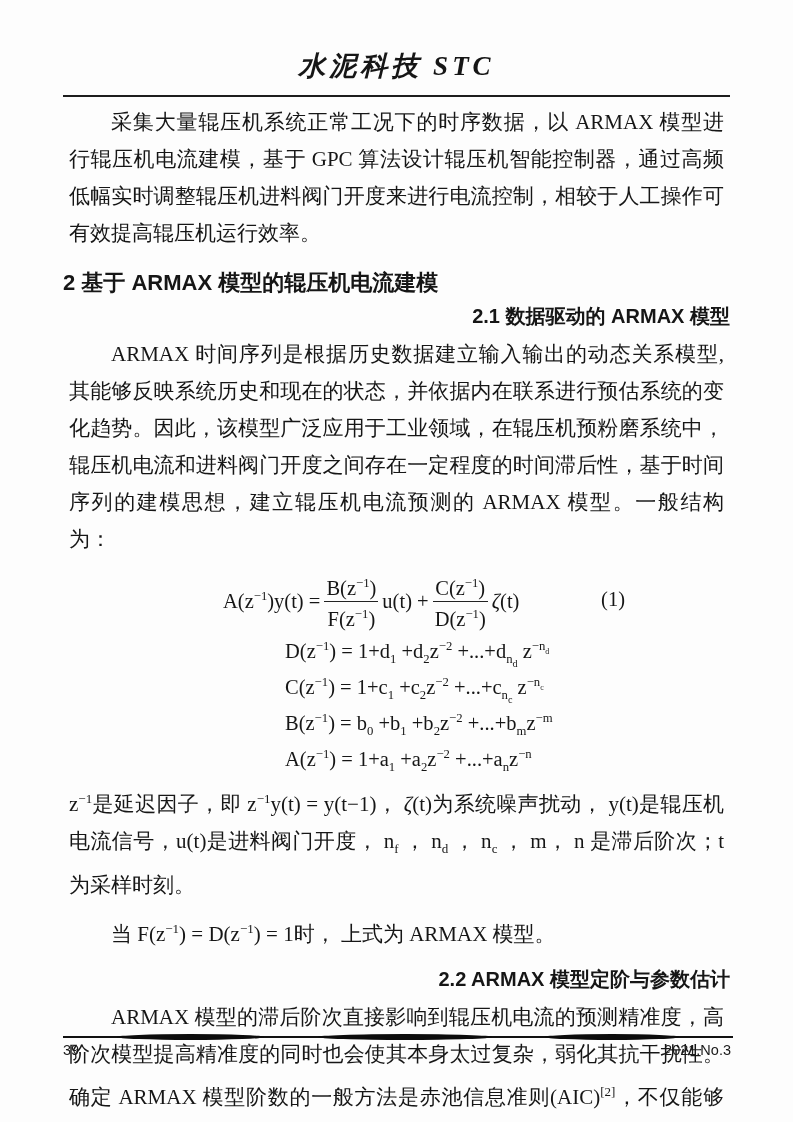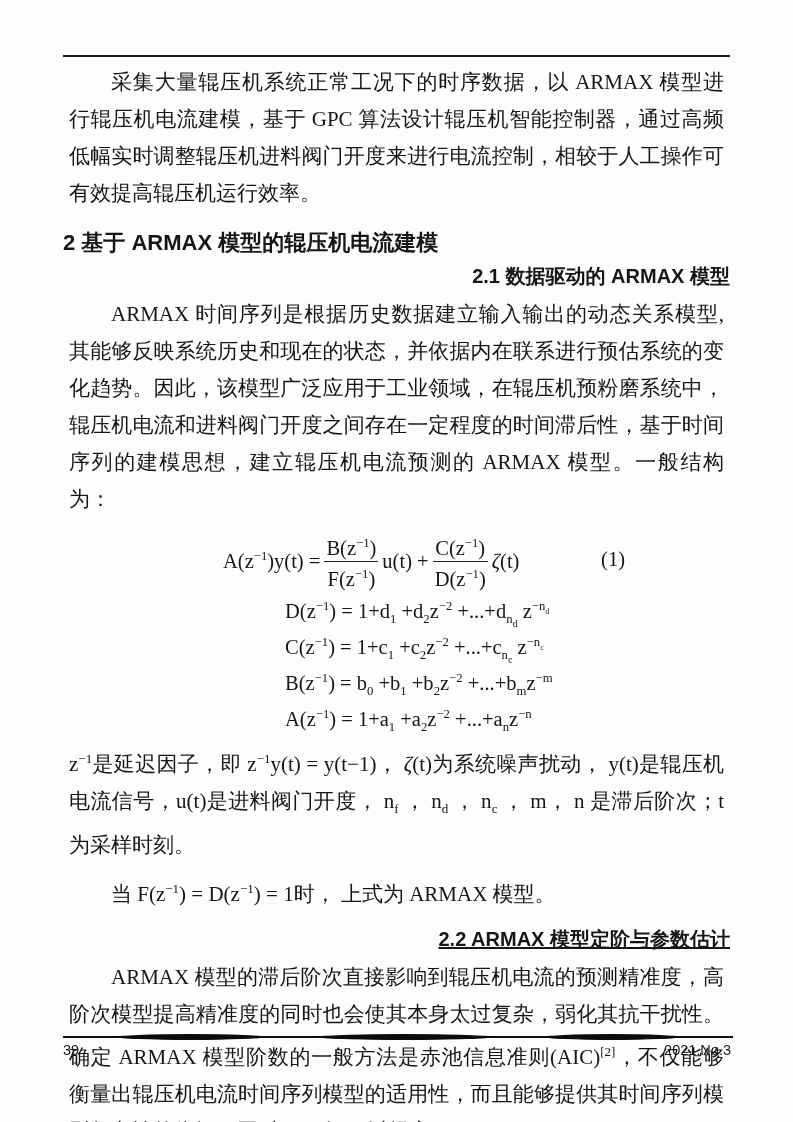--- a/index.html
+++ b/index.html
@@ -102,20 +102,21 @@
   }
   .page-number { position:absolute; left:0; right:0; text-align:left; }
   .issue-number { position:absolute; right:2px; }
 </style>
 </head>
 <body>
 
 <div class="page">
 
   <div class="journal-header">
+    <div class="journal-title">水泥科技 STC</div>
     <div class="header-rule"></div>
   </div>
 
   <p class="body-text indent first">采集大量辊压机系统正常工况下的时序数据，以 ARMAX 模型进行辊压机电流建模，基于 GPC 算法设计辊压机智能控制器，通过高频低幅实时调整辊压机进料阀门开度来进行电流控制，相较于人工操作可有效提高辊压机运行效率。</p>
 
   <h1 class="sec">2 基于 ARMAX 模型的辊压机电流建模</h1>
 
   <h2 class="sec">2.1 数据驱动的 ARMAX 模型</h2>
 
   <p class="body-text indent">ARMAX 时间序列是根据历史数据建立输入输出的动态关系模型,其能够反映系统历史和现在的状态，并依据内在联系进行预估系统的变化趋势。因此，该模型广泛应用于工业领域，在辊压机预粉磨系统中，辊压机电流和进料阀门开度之间存在一定程度的时间滞后性，基于时间序列的建模思想，建立辊压机电流预测的 ARMAX 模型。一般结构为：</p>
@@ -138,21 +139,21 @@
     <div class="eq-line deep">D(z<sup>−1</sup>) = 1+d<sub>1</sub> +d<sub>2</sub>z<sup>−2</sup> +...+d<sub>n<sub>d</sub></sub> z<sup>−n<sub>d</sub></sup></div>
     <div class="eq-line deep">C(z<sup>−1</sup>) = 1+c<sub>1</sub> +c<sub>2</sub>z<sup>−2</sup> +...+c<sub>n<sub>c</sub></sub> z<sup>−n<sub>c</sub></sup></div>
     <div class="eq-line deep">B(z<sup>−1</sup>) = b<sub>0</sub> +b<sub>1</sub> +b<sub>2</sub>z<sup>−2</sup> +...+b<sub>m</sub>z<sup>−m</sup></div>
     <div class="eq-line deep">A(z<sup>−1</sup>) = 1+a<sub>1</sub> +a<sub>2</sub>z<sup>−2</sup> +...+a<sub>n</sub>z<sup>−n</sup></div>
   </div>
 
   <p class="body-text" style="margin-top:8px;">z<sup>−1</sup>是延迟因子，即 z<sup>−1</sup>y(t) = y(t−1)， <i>ζ</i>(t)为系统噪声扰动， y(t)是辊压机电流信号，u(t)是进料阀门开度， n<sub>f</sub> ， n<sub>d</sub> ， n<sub>c</sub> ， m， n 是滞后阶次；t 为采样时刻。</p>
 
   <p class="body-text indent" style="margin-top:2px;">当 F(z<sup>−1</sup>) = D(z<sup>−1</sup>) = 1时， 上式为 ARMAX 模型。</p>
 
-  <h2 class="sec" style="margin-top:12px;text-decoration:underline;">2.2 ARMAX 模型定阶与参数估计</h2>
+  <h2 class="sec" style="margin-top:12px;">2.2 ARMAX 模型定阶与参数估计</h2>
 
   <p class="body-text indent" style="margin-top:6px;">ARMAX 模型的滞后阶次直接影响到辊压机电流的预测精准度，高阶次模型提高精准度的同时也会使其本身太过复杂，弱化其抗干扰性。确定 ARMAX 模型阶数的一般方法是赤池信息准则(AIC)<sup>[2]</sup>，不仅能够衡量出辊压机电流时间序列模型的适用性，而且能够提供其时间序列模型复杂性的依据，同时 AIC 还可以提高</p>
 
   <div class="page-footer">
     <div class="footer-rule">
       <span class="base"></span>
       <span class="blob b1"></span>
       <span class="blob b2"></span>
       <span class="blob b3"></span>
     </div>

